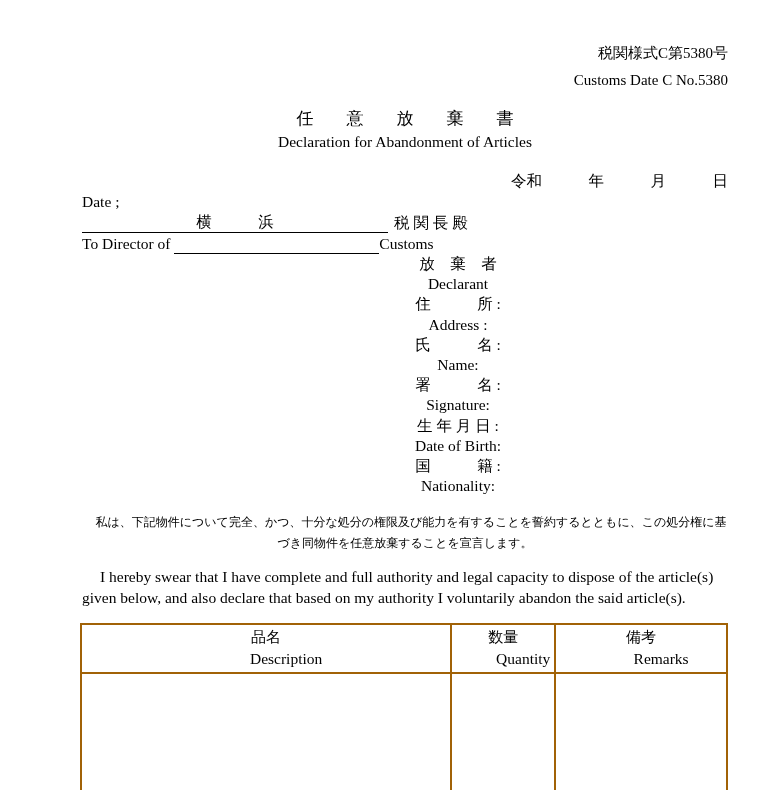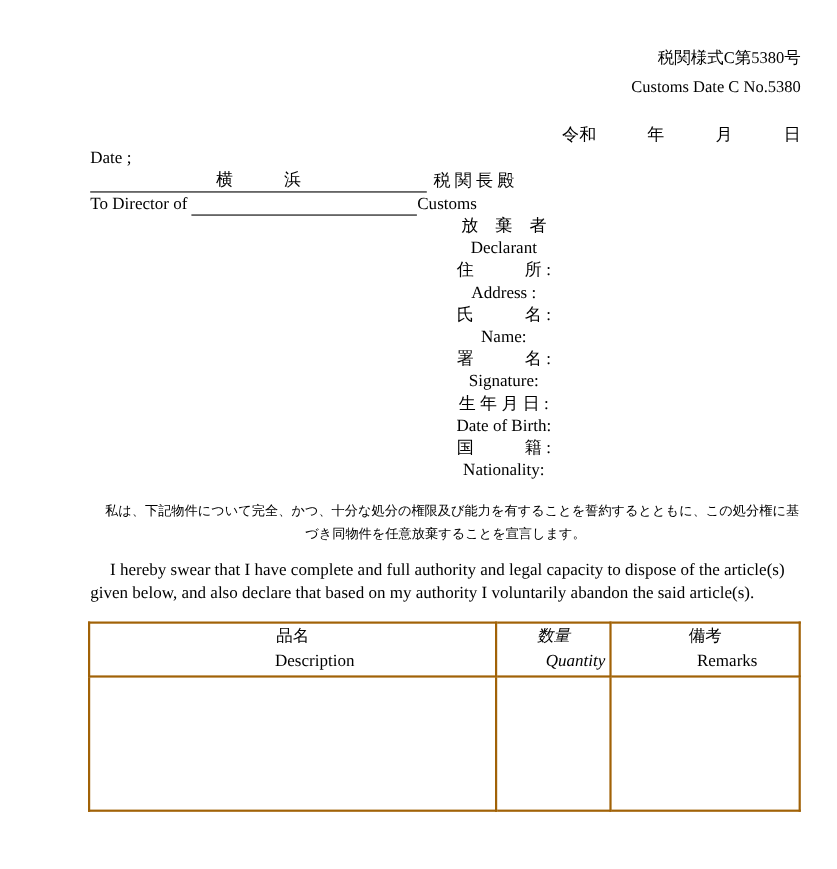--- a/index.html
+++ b/index.html
@@ -83,36 +83,42 @@
     border: 2px solid #a16207;
     padding: 0;
   }
   table.articles th {
     font-weight: normal;
     text-align: center;
     vertical-align: middle;
     padding: 2px 0 3px 0;
   }
   .col-desc { width: 369px; }
-  .col-qty  { width: 102px; font-style: italic; }
+  .col-qty  { width: 102px; }
   .col-rem  { width: 170px; }
   .th-jp { font-size: 15px; line-height: 21px; }
   .th-en { font-size: 15.5px; line-height: 21px; margin-left: 40px; }
   table.articles td { height: 120px; vertical-align: top; }
 </style>
 </head>
 <body>
 
 <div class="page">
 
   <div class="form-no">
     <div>税関様式C第5380号</div>
     <div>Customs Date C No.5380</div>
   </div>
 
+  <div class="title-block">
+    <div class="title-jp">
+      <span>任　意　放　棄　書</span>
+    </div>
+    <div class="title-en">Declaration for Abandonment of Articles</div>
+  </div>
 
   <div class="date-block">
     <div class="date-jp">令和　　　年　　　月　　　日</div>
     <div class="date-en">Date ;</div>
   </div>
 
   <div class="addr-line">
     <span class="blank addr-blank-jp">横　　　浜</span><span class="addr-suffix-jp">税 関 長 殿</span>
   </div>
 

